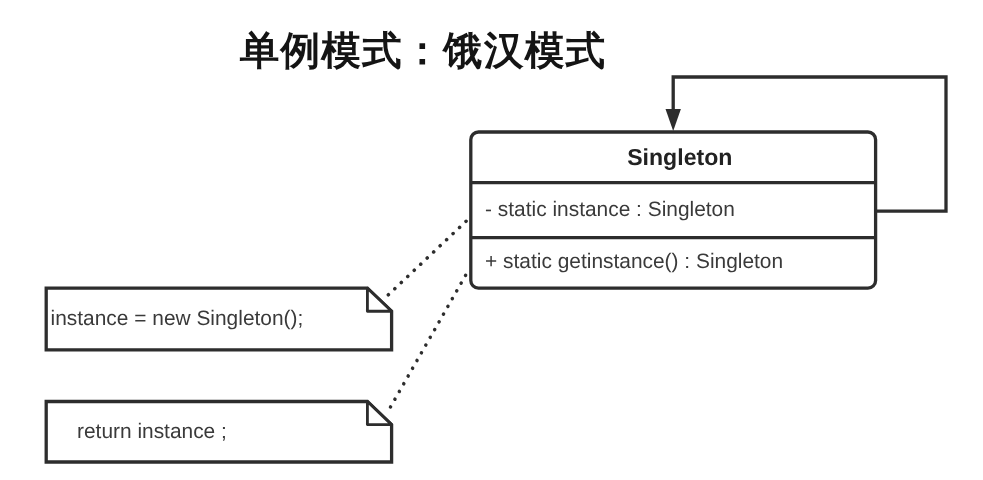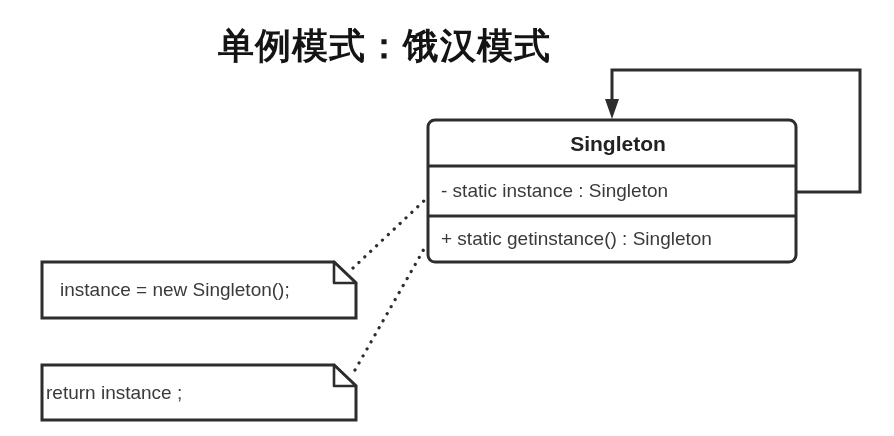--- a/index.html
+++ b/index.html
@@ -36,22 +36,22 @@
     white-space:nowrap;
     overflow:hidden;
   }
   .class-title-row{
     left:428px;top:121px;width:368px;height:45px;
     justify-content:center;
     font-size:21px;font-weight:bold;color:#222222;padding-left:12px;
   }
   .attr-row{left:428px;top:166px;width:368px;height:50px;padding-left:13px;}
   .method-row{left:428px;top:216px;width:368px;height:46px;padding-left:13px;}
-  .note1-row{left:42px;top:262px;width:300px;height:56px;padding-left:18px;font-size:19px;}
-  .note2-row{left:42px;top:365px;width:300px;height:55px;padding-left:4px;font-size:19px;}
+  .note1-row{left:42px;top:262px;width:300px;height:56px;padding-left:4px;font-size:19px;}
+  .note2-row{left:42px;top:365px;width:300px;height:55px;padding-left:28px;font-size:19px;}
   .watermark{
     position:absolute;left:344px;top:205px;z-index:5;
     font-size:30px;font-weight:bold;
     color:var(--watermark);
     opacity:0.92;
     letter-spacing:0px;
     white-space:nowrap;
   }
 </style>
 </head>

